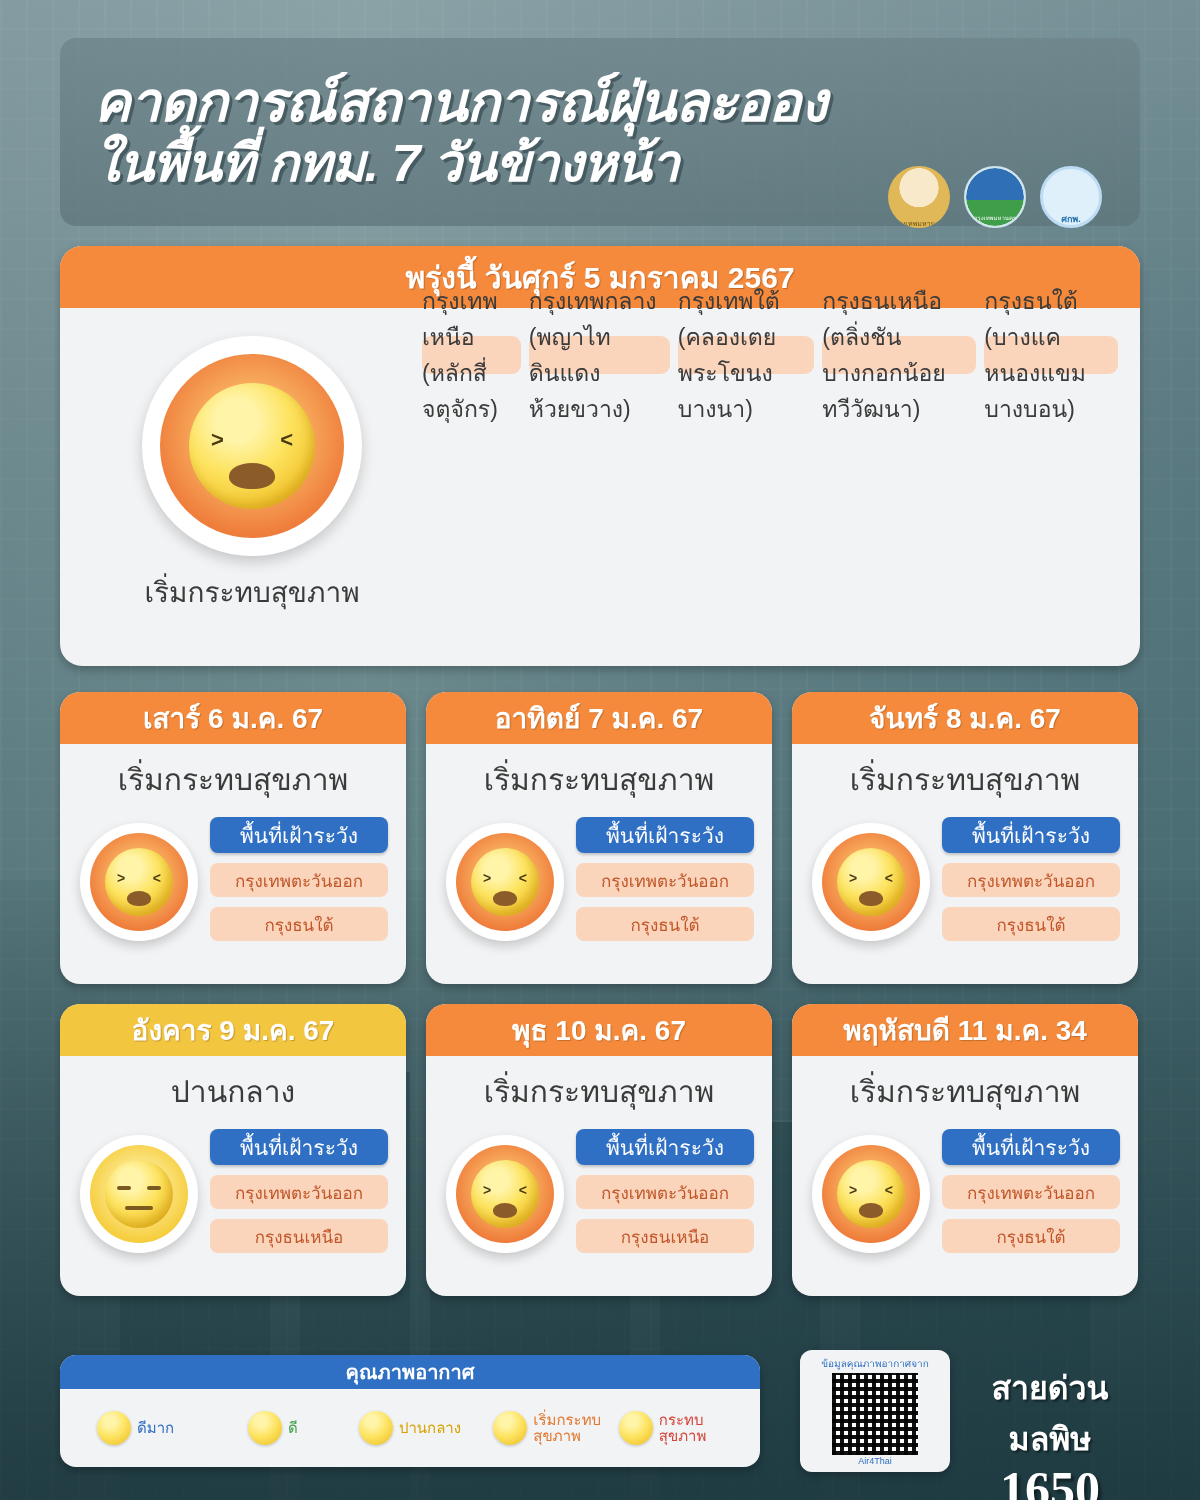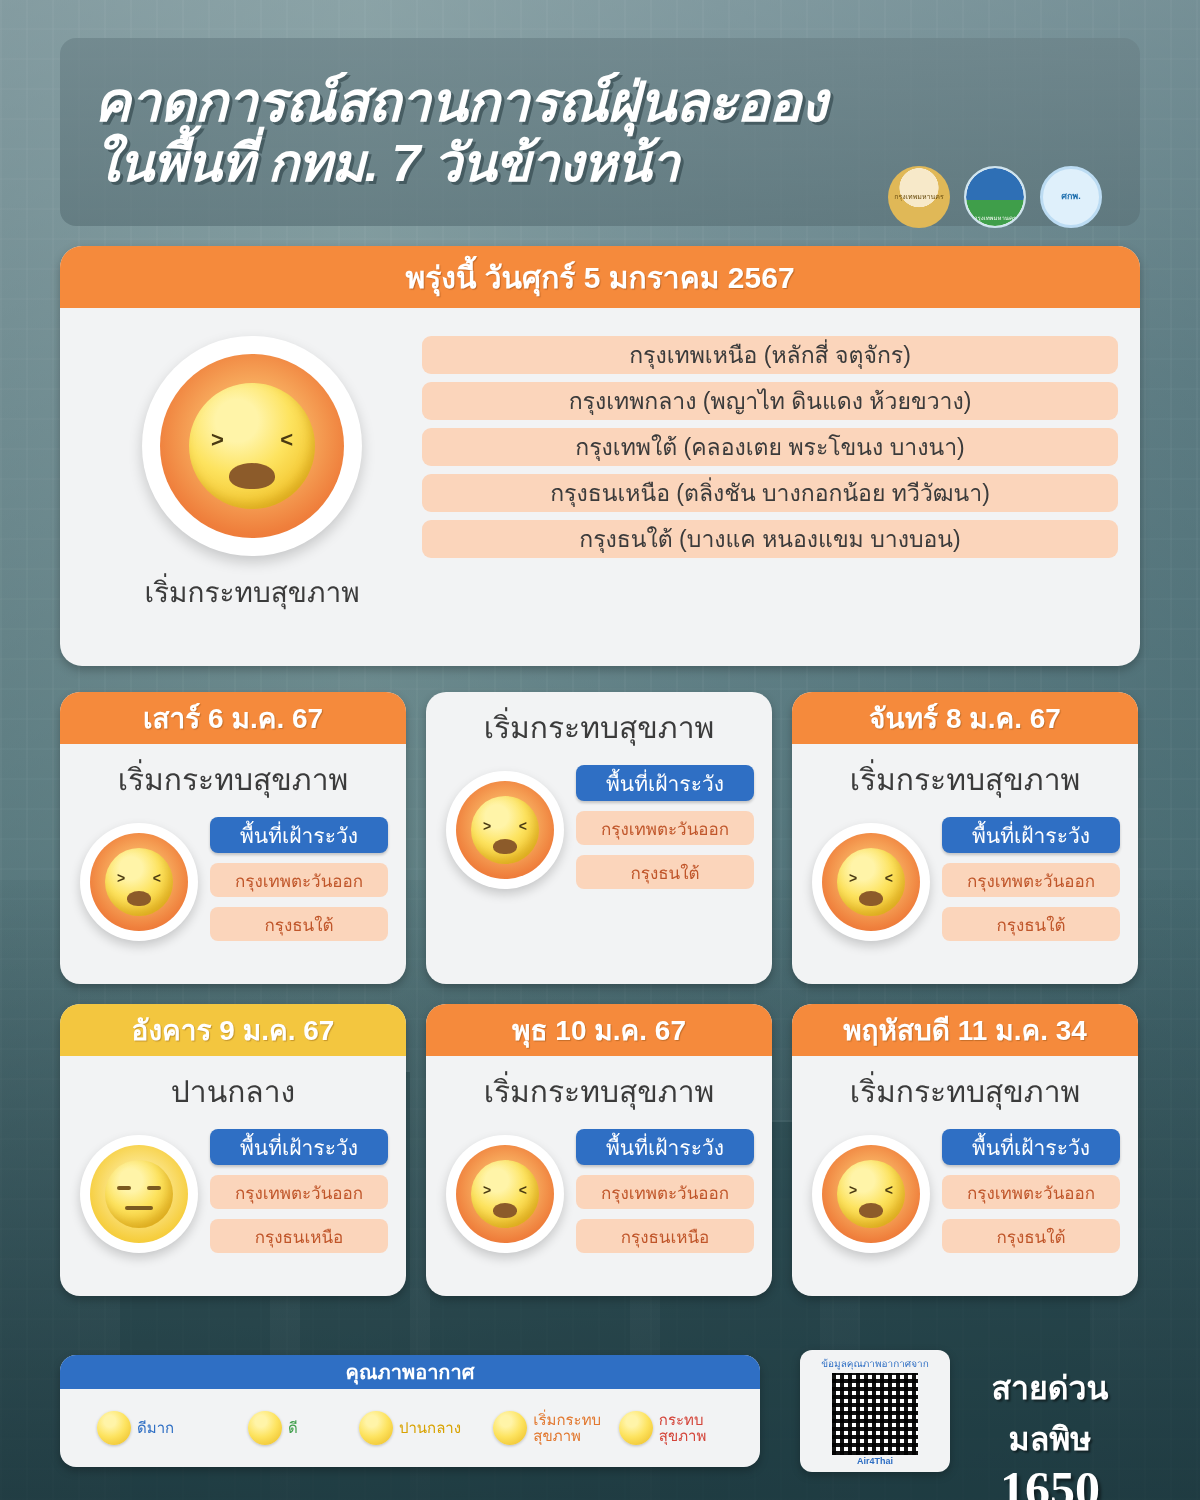--- a/index.html
+++ b/index.html
@@ -49,21 +49,21 @@
     padding-left:34px;
     color:#fff;
     font-style: italic;
     font-weight: bold;
     text-shadow: 3px 3px 0 rgba(40,60,65,0.55);
     line-height:1.05;
   }
   .header-l1 { font-size:55px; letter-spacing:-1px; }
   .header-l2 { font-size:52px; letter-spacing:-1px; margin-top:4px;}
   .logos { position:absolute; right:38px; top:128px; display:flex; gap:14px; align-items:flex-end;}
-  .logo { width:62px; height:62px; border-radius:50%; display:flex; align-items:center; justify-content:center;
+  .logo { width:62px; height:62px; border-radius:50%; display:flex; align-items:flex-end; justify-content:center;
           font-size:7px; text-align:center; color:#fff; line-height:1.1; overflow:hidden;}
   .logo.l1 { background: radial-gradient(circle at 50% 35%, #f7e9c9 0 38%, #e0b857 39% 100%); color:#6b4f12; }
   .logo.l2 { background:#fff; border:2px solid #cfe4ee; }
   .logo.l2 .inner { width:100%; height:100%; background: linear-gradient(180deg,#2e6fb5 0 55%, #3f9e4a 55% 100%);
                     border-radius:50%; display:flex; align-items:flex-end; justify-content:center; color:#fff; font-size:6px; padding-bottom:4px;}
   .logo.l3 { background:#dff0fb; border:3px solid #bcdcf3; color:#1e6fae; font-size:9px; font-weight:bold;}
 
   
   .panel {
     position:absolute; left:60px; top:246px; width:1080px; height:420px;
@@ -99,21 +99,21 @@
   .face-caption { font-size:28px; color:#3b3b3b; margin-top:14px; }
 
   
   .eye { position:absolute; color:#4a3a12; font-weight:bold; }
   .mouth-open {
     position:absolute; background:#8c5b2a;
     border-radius:50% 50% 45% 45%;
   }
   .mouth-flat { position:absolute; background:#7a5a20; border-radius:3px; }
 
-  .areas { flex:1; display:flex; flex-direction:column; gap:8px; padding-top:10px; }
+  .areas { flex:1; display:flex; flex-direction:row; gap:8px; padding-top:10px; }
   .area-pill {
     background:#fbd5bb; color:#3b3b3b; border-radius:9px;
     height:38px; display:flex; align-items:center; justify-content:center;
     font-size:23px;
   }
 
   
   .cards { position:absolute; left:60px; top:692px; width:1080px; }
   .row { display:flex; gap:20px; margin-bottom:20px; }
   .card {
@@ -180,21 +180,21 @@
   }
   .qr-cap { font-size:10px; color:#2f6fc4; }
   .qr {
     width:86px; height:86px; margin-top:2px;
     background-color:#fff;
     background-image:
       repeating-linear-gradient(90deg, #111 0 4px, #fff 4px 8px),
       repeating-linear-gradient(0deg, #111 0 4px, #fff 4px 8px);
     background-blend-mode: multiply;
   }
-  .qr-logo { font-size:9px; color:#2f6fc4; font-weight:bold; margin-top:1px;}
+  .qr-logo { font-size:9px; color:#2f6fc4; font-weight:normal; margin-top:1px;}
   .hotline { position:absolute; left:960px; top:1362px; width:180px; text-align:center; color:#fff; }
   .hotline-t { font-size:32px; font-weight:bold; text-shadow:2px 2px 2px rgba(0,0,0,.45); }
   .hotline-n { font-size:50px; font-weight:bold; line-height:1; text-shadow:3px 3px 3px rgba(0,0,0,.45);font-family:Liberation Serif, serif; }
 </style>
 </head>
 <body>
 
 <div class="page">
 
   <div class="bg"></div>
@@ -270,20 +270,21 @@
           </div>
           <div class="watch">
             <div class="watch-head">พื้นที่เฝ้าระวัง</div>
             <div class="watch-item">กรุงเทพตะวันออก</div>
             <div class="watch-item">กรุงธนใต้</div>
           </div>
         </div>
       </div>
 
       <div class="card">
+        <div class="card-head orange">อาทิตย์ 7 ม.ค. 67</div>
         <div class="card-status">เริ่มกระทบสุขภาพ</div>
         <div class="card-body">
           <div class="card-face-wrap">
             <div class="card-ring ring-orange">
               <div class="face small">
                 <span class="eye" style="left:12px;top:22px;font-size:14px;">&gt;</span>
                 <span class="eye" style="right:12px;top:22px;font-size:14px;">&lt;</span>
                 <div class="mouth-open" style="left:22px;top:43px;width:24px;height:15px;"></div>
               </div>
             </div>

